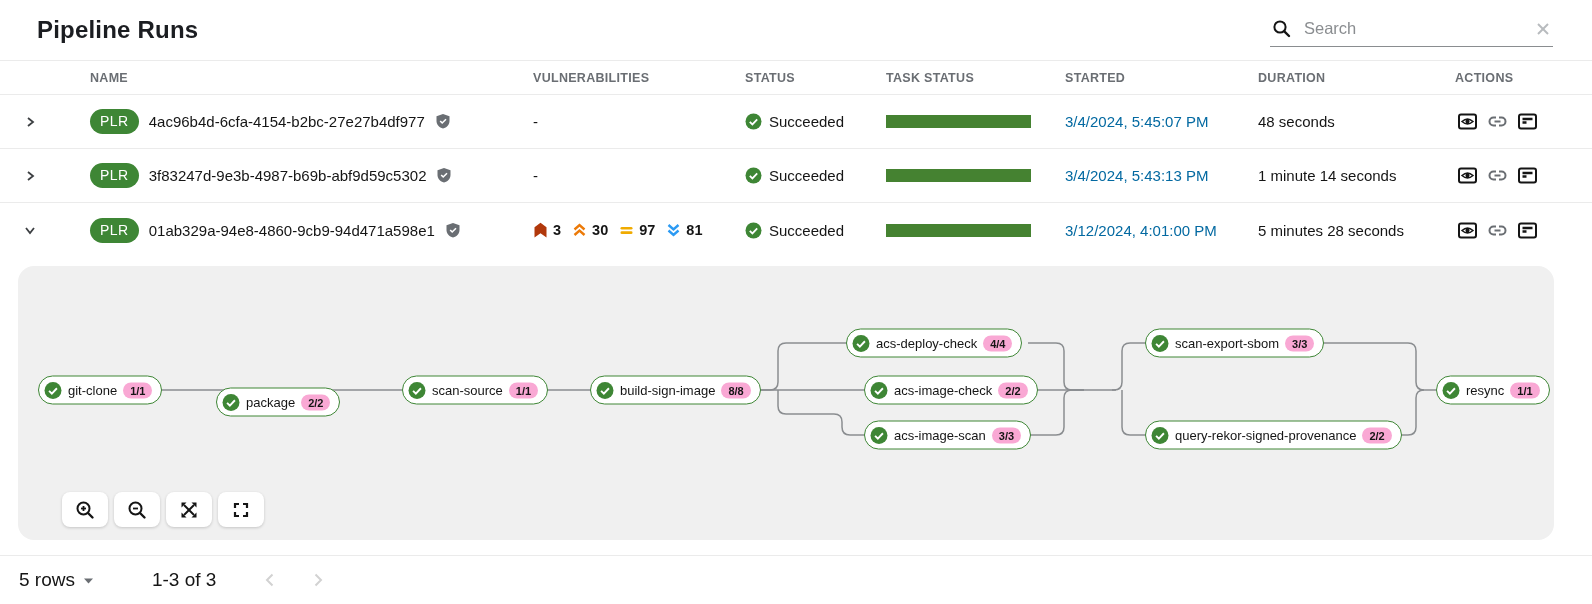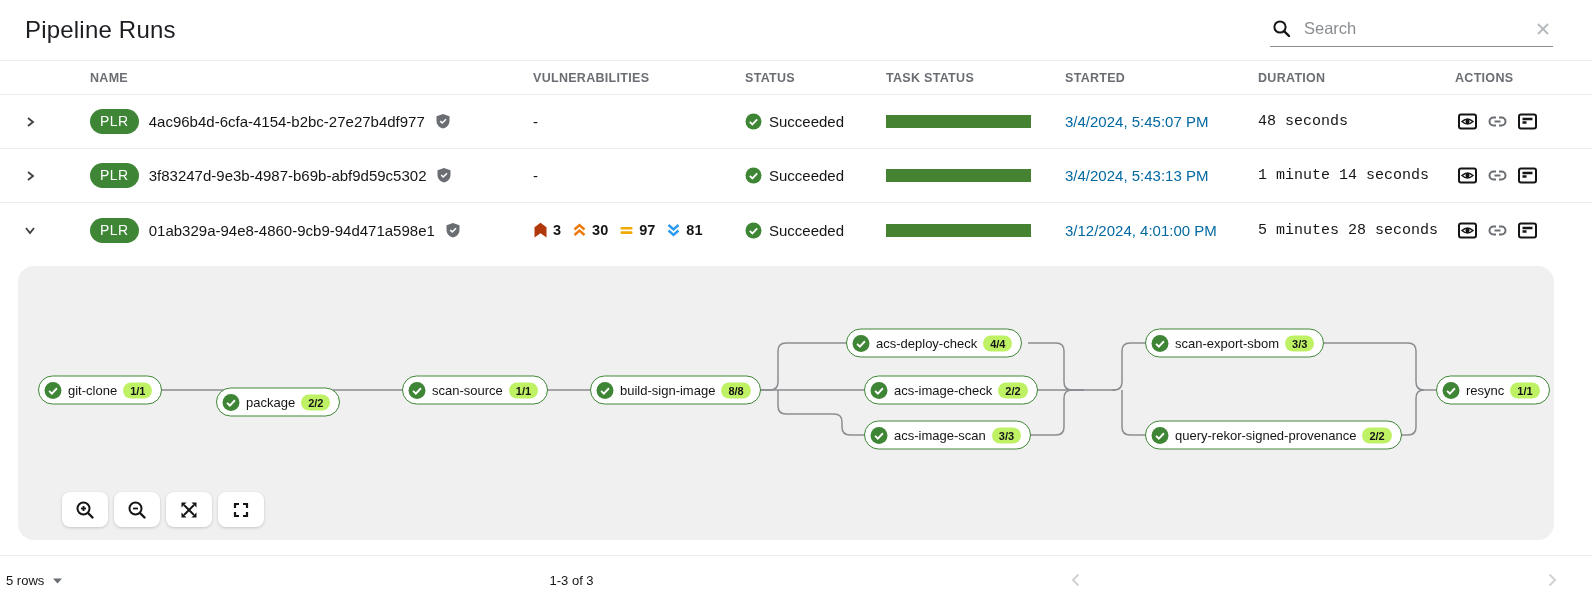--- a/index.html
+++ b/index.html
@@ -3,21 +3,21 @@
 <meta charset="utf-8">
 <style>
   * { box-sizing: border-box; }
   html,body { margin:0; padding:0; }
   body { font-family:"Liberation Sans", sans-serif; background:#fff; color:#151515; }
   .app { position:relative; width:1592px; height:604px; background:#fff; overflow:hidden; }
 
   
   .topbar { height:60px; display:flex; align-items:center; justify-content:space-between;
             padding:0 39px 0 21px; }
-  .page-title { margin:4px; font-size:24px; font-weight:400; letter-spacing:.2px; color:#1b1d21; }
+  .page-title { margin:16px; font-size:24px; font-weight:700; letter-spacing:.2px; color:#1b1d21; }
   .search { width:283px; display:flex; align-items:center; gap:11px;
             border-bottom:1px solid #8a8d90; padding:5px 2px 7px 2px; }
   .search input { border:none; outline:none; flex:1; font-size:16.5px; color:#151515;
                   font-family:inherit; background:transparent; min-width:0; }
   .search input::placeholder { color:#8a8d90; }
   .search .clear-btn { background:none; border:none; padding:0; cursor:pointer; display:flex; }
 
   
   .grid-row { display:grid; grid-template-columns:90px 443px 212px 141px 179px 193px 197px 1fr;
               align-items:center; }
@@ -34,43 +34,43 @@
 
   .vuln-cell { display:flex; align-items:center; gap:11px; }
   .vuln-item { display:flex; align-items:center; gap:5px; }
   .vuln-count { font-size:14.5px; font-weight:700; }
   .vuln-empty { font-size:15px; }
 
   .status-cell { display:flex; align-items:center; gap:7px; font-size:15px; }
   .task-bar { width:145px; height:13px; background:#458231; }
 
   .started-cell { color:#0369a1; font-size:15px; }
-  .duration-cell { font-size:15px;font-family:Liberation Mono, monospace; }
+  .duration-cell { font-size:15px; }
 
   .actions-cell { display:flex; align-items:center; gap:8px; padding-left:2px; }
   .icon-btn { background:none; border:none; padding:0; cursor:pointer; display:flex; }
 
   
   .panel-row { height:299px; padding:9px 0 0 18px; border-bottom:1px solid #ebebeb; }
   .graph-panel { position:relative; width:1536px; height:274px; background:#f0f0f0; border-radius:16px; }
   .edges { position:absolute; left:0; top:0; }
   .task-node { position:absolute; transform:translateY(-50%); height:29px; background:#fff;
                border:1.5px solid #3e8635; border-radius:15px; display:flex; align-items:center;
                gap:6px; padding:0 9px 0 5px; white-space:nowrap; cursor:pointer; }
   .tname { font-size:13px; }
-  .tcount { background:#bef264; border-radius:9px; padding:2px 7px; font-size:11px; font-weight:700; }
+  .tcount { background:#f9a8d4; border-radius:9px; padding:2px 7px; font-size:11px; font-weight:700; }
 
   .graph-controls { position:absolute; left:44px; top:226px; display:flex; gap:6px; }
   .gc-btn { width:46px; height:35px; background:#fff; border:none; border-radius:8px;
             box-shadow:0 1px 3px rgba(0,0,0,.18); display:flex; align-items:center;
             justify-content:center; cursor:pointer; }
 
   
-  .footerbar { height:48px; display:flex; align-items:center; justify-content:space-between;
-               padding-right:30px; font-size:13px; }
+  .footerbar { height:48px; display:flex; align-items:center; justify-content:flex-start;
+               padding-right:30px; font-size:19px;padding-left:13px; }
   .rows-dd { display:flex; align-items:center; gap:8px; background:none; border:none;
              font:inherit; color:#151515; cursor:pointer; margin-right:52px; }
   .range { margin-right:44px; }
   .pg-btn { background:none; border:none; padding:0; cursor:pointer; display:flex; }
   .pg-prev { margin-right:28px; }
 </style>
 </head>
 <body>
 
 <div class="app">

